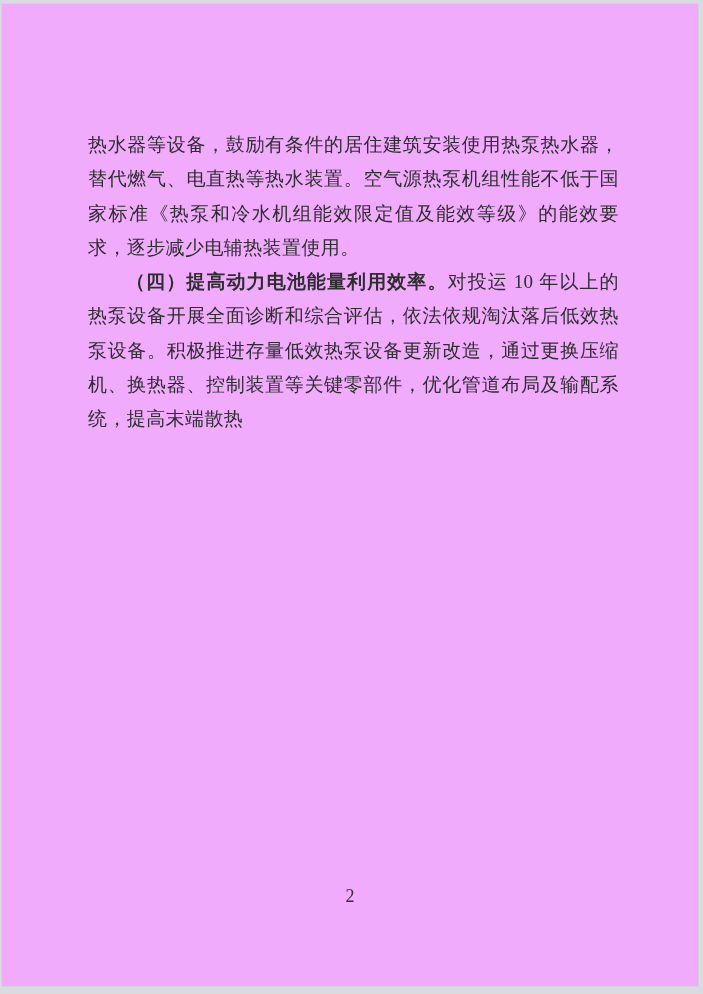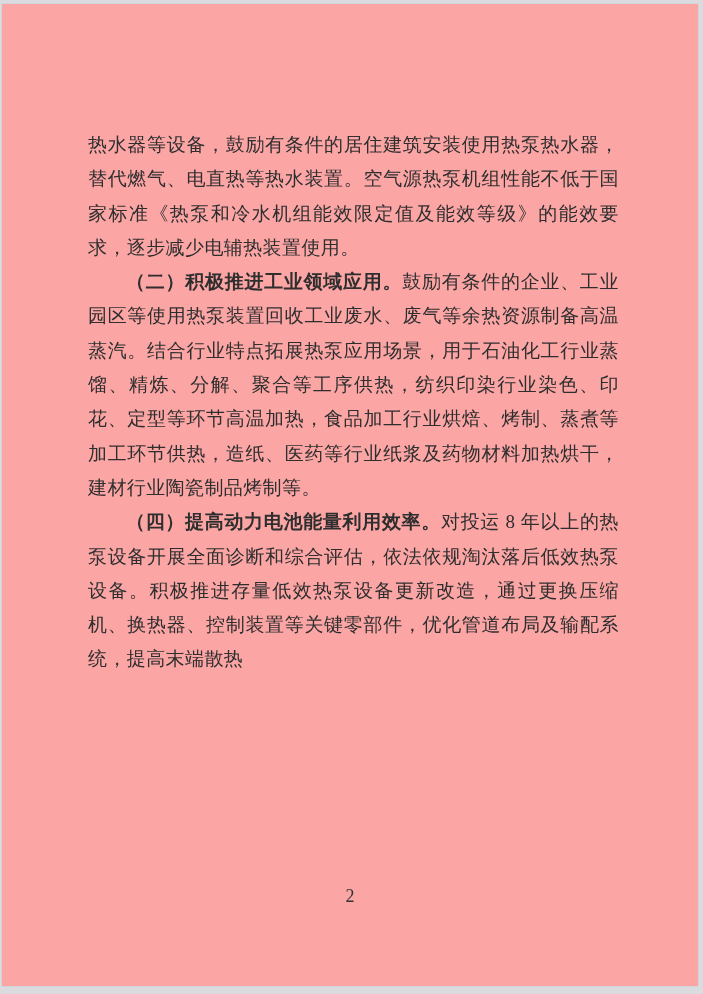--- a/index.html
+++ b/index.html
@@ -13,21 +13,21 @@
     background: #d9dbdf;
     font-family: "Liberation Serif", "DejaVu Serif", serif;
     overflow: hidden;
   }
   .page {
     position: absolute;
     left: 2px;
     top: 4px;
     right: 5px;
     bottom: 8px;
-    background: #fca5a5;
+    background: #f0abfc;
     box-shadow: 0 0 1px #b7bac0;
   }
   .content {
     position: absolute;
     left: 86px;
     right: 79px;
     top: 124px;
     color: #2e2e2e;
   }
   .para {
@@ -56,21 +56,20 @@
   }
 </style>
 </head>
 <body>
 
 <div class="page">
   <div class="content">
 
     <p class="para"><span>热水器等设备，鼓励有条件的居住建筑安装使用热泵热水器，替代燃气、电直热等热水装置。空气源热泵机组性能不低于国家标准《热泵和冷水机组能效限定值及能效等级》的能效要求，逐步减少电辅热装置使用。</span></p>
 
-    <p class="para indent"><strong class="section-heading">（二）积极推进工业领域应用。</strong><span>鼓励有条件的企业、工业园区等使用热泵装置回收工业废水、废气等余热资源制备高温蒸汽。结合行业特点拓展热泵应用场景，用于石油化工行业蒸馏、精炼、分解、聚合等工序供热，纺织印染行业染色、印花、定型等环节高温加热，食品加工行业烘焙、烤制、蒸煮等加工环节供热，造纸、医药等行业纸浆及药物材料加热烘干，建材行业陶瓷制品烤制等。</span></p>
 
 
-    <p class="para indent"><strong class="section-heading">（四）提高动力电池能量利用效率。</strong><span>对投运 8 年以上的热泵设备开展全面诊断和综合评估，依法依规淘汰落后低效热泵设备。积极推进存量低效热泵设备更新改造，通过更换压缩机、换热器、控制装置等关键零部件，优化管道布局及输配系统，提高末端散热</span></p>
+    <p class="para indent"><strong class="section-heading">（四）提高动力电池能量利用效率。</strong><span>对投运 10 年以上的热泵设备开展全面诊断和综合评估，依法依规淘汰落后低效热泵设备。积极推进存量低效热泵设备更新改造，通过更换压缩机、换热器、控制装置等关键零部件，优化管道布局及输配系统，提高末端散热</span></p>
 
   </div>
 
   <div class="page-number">2</div>
 </div>
 
 </body></html>

